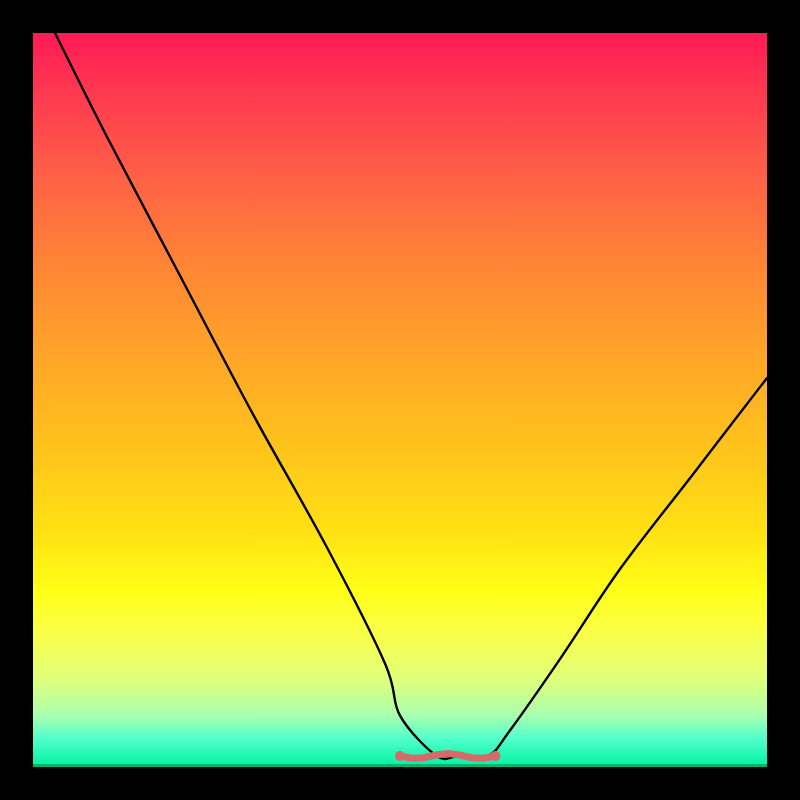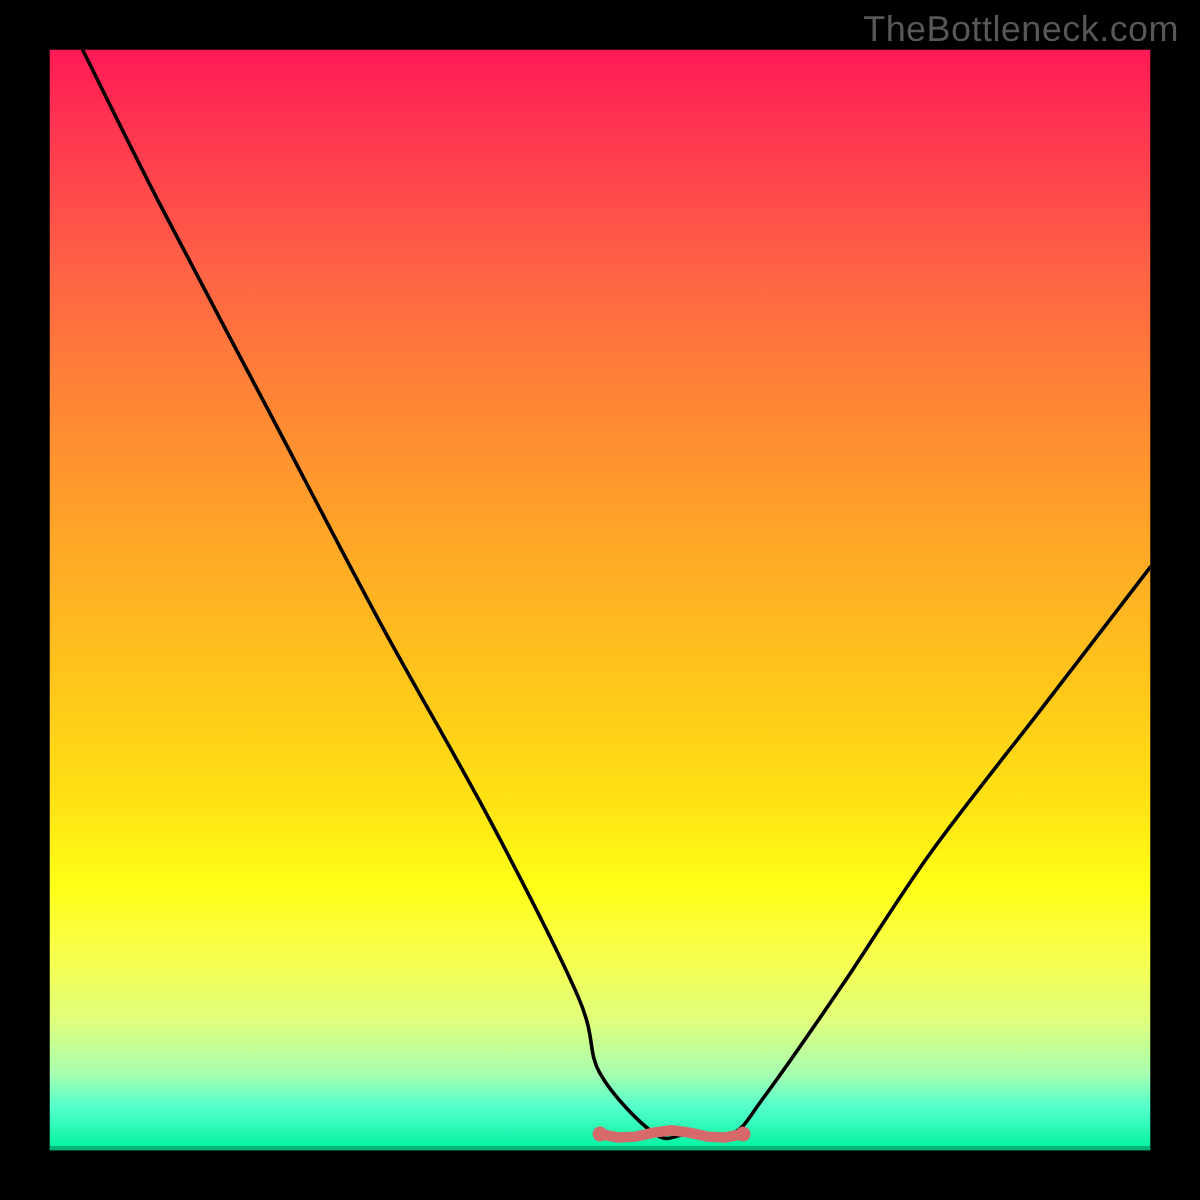--- a/index.html
+++ b/index.html
@@ -67,21 +67,20 @@
     bottom: 0;
     width: 100%;
     height: 3px;
   }
 </style>
 </head>
 <body>
 
 <div class="frame">
 
-  <div class="watermark">TheBottleneck.com</div>
 
   <div class="plot-area">
     <div class="gradient-bg"></div>
 
     <svg class="curve" viewBox="0 0 734 734" preserveAspectRatio="none">
       <path id="main-curve" fill="none" stroke="#000000" stroke-width="2.4" stroke-linecap="round" d="M 22.02 0 C 30.583333333333336 17.126666666666665, 52.60333333333334 62.38999999999999, 73.4 102.75999999999999 C 94.19666666666667 143.13, 122.33333333333334 195.7333333333333, 146.8 242.21999999999997 C 171.26666666666668 288.70666666666665, 195.73333333333332 336.4166666666667, 220.2 381.68 C 244.66666666666666 426.9433333333333, 271.58000000000004 472.2066666666666, 293.6 513.8 C 315.62 555.3933333333333, 340.08666666666664 603.1033333333334, 352.32 631.24 C 364.55333333333334 659.3766666666667, 358.43666666666667 667.3283333333334, 367 682.62 C 375.56333333333333 697.9116666666666, 393.9133333333334 716.2616666666667, 403.70000000000005 722.99 C 413.4866666666667 729.7183333333334, 417.15666666666664 722.99, 425.71999999999997 722.99 C 434.2833333333333 722.99, 446.51666666666665 727.2716666666666, 455.08 722.99 C 463.6433333333333 718.7083333333334, 464.8666666666667 713.8149999999999, 477.1 697.3 C 489.33333333333337 680.785, 510.13 650.8133333333333, 528.48 623.9 C 546.83 596.9866666666667, 565.1800000000001 566.4033333333333, 587.2 535.8199999999999 C 609.22 505.2366666666666, 636.1333333333333 472.20666666666665, 660.6 440.4 C 685.0666666666667 408.5933333333333, 721.7666666666667 360.8833333333333, 734 344.97999999999996"></path>
       <path id="flat-seg" fill="none" stroke-linecap="round" d="M 367 722.99 L 378.9275 725.2996988312782 L 390.855 724.7577669529663 L 402.7825 722.0332914190873 L 414.71000000000004 720.49 L 426.6375 722.0332914190873 L 438.565 724.7577669529663 L 450.4925 725.2996988312782 L 462.42 722.99" stroke="#d66a6a" stroke-width="7"></path>
       <circle id="flat-dot-left" r="5" cx="367" cy="722.99" fill="#d66a6a"></circle>
       <circle id="flat-dot-right" r="5" cx="462.42" cy="722.99" fill="#d66a6a"></circle>
     </svg>

